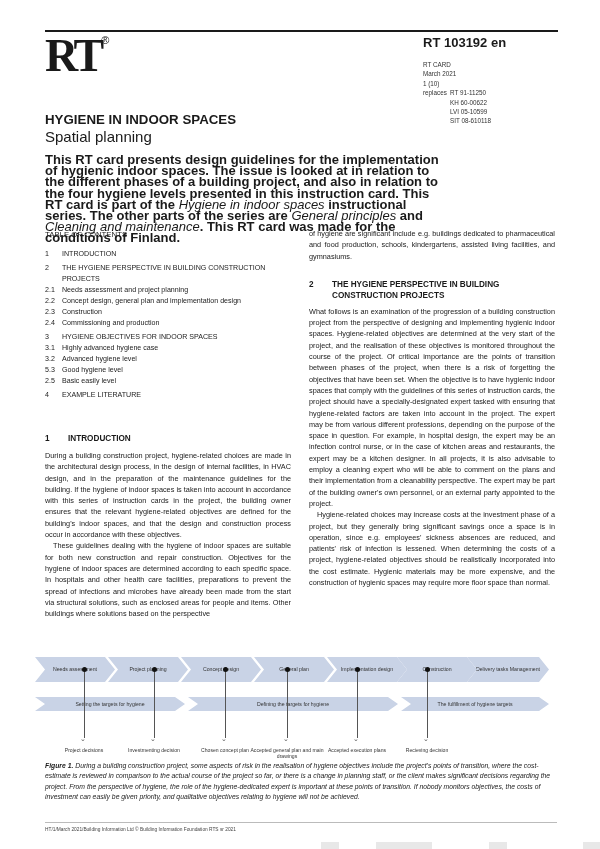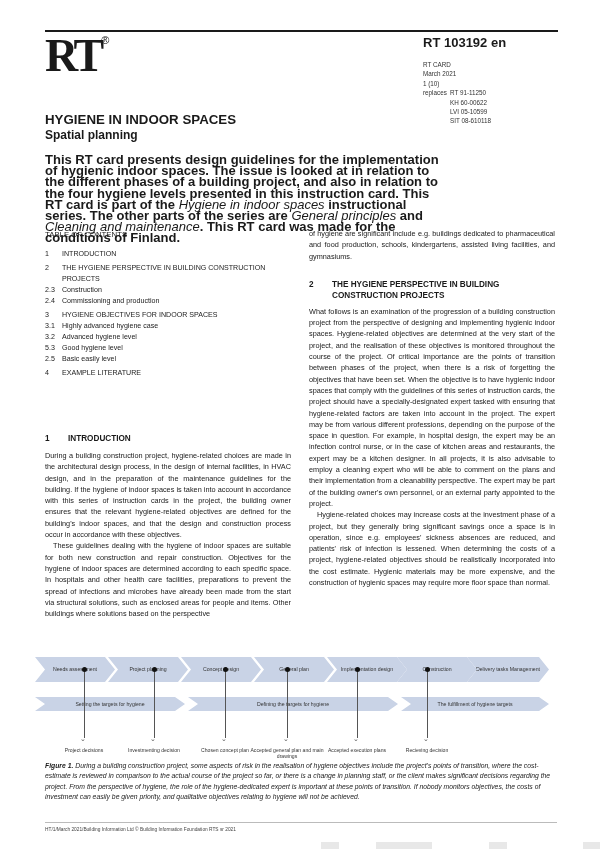--- a/index.html
+++ b/index.html
@@ -6,21 +6,21 @@
   body { width:600px; height:849px; position:relative; overflow:hidden; font-family:"Liberation Sans", sans-serif; color:#1a1a1a; }
   .abs { position:absolute; }
   .topline { left:45px; top:30px; width:513px; height:2px; background:#1a1a1a; }
   .logo { left:45px; top:33px; font-family:"Liberation Serif", serif; font-weight:bold; font-size:46px; letter-spacing:-3px; line-height:1; }
   .logo sup { font-family:"Liberation Sans", sans-serif; font-size:11px; font-weight:normal; vertical-align:top; position:relative; top:2px; letter-spacing:0; }
   .docid { left:423px; top:35px; font-weight:bold; font-size:13px; }
   .meta { left:423px; top:60px; font-size:6.3px; line-height:9.4px; color:#333; }
   .meta .row { display:flex; }
   .meta .k { width:24px; }
   .title { left:45px; top:112px; font-weight:bold; font-size:13.3px; line-height:16px; }
-  .subtitle { left:45px; top:128px; font-weight:bold; font-size:12px; }
+  .subtitle { left:45px; top:128px; font-weight:normal; font-size:15px; }
   .intro { left:45px; top:154px; width:400px; font-weight:bold; font-size:13px; line-height:11.2px; }
   .intro i { font-weight:normal; }
   .col { font-size:7.3px; line-height:11.3px; text-align:justify; }
   .toc-h { left:45px; top:229px; font-size:8px; font-weight:bold; font-weight:normal; }
   .toc { left:45px; top:249px; width:260px; font-size:7.1px; line-height:11px; color:#222; }
   .toc .it { display:flex; }
   .toc .n { width:17px; flex:none; }
   .toc .gap { margin-top:3px; }
   .h1 { font-size:8.2px; font-weight:bold; display:flex; }
   .h1 .n { width:23px; flex:none; }
@@ -63,20 +63,28 @@
 
 <div class="abs toc-h" style="top:230px;font-size:7.8px">TABLE OF CONTENTS</div>
 <div class="abs toc">
   <div class="it">
       <span class="n">1</span>
       <span>INTRODUCTION</span>
     </div>
   <div class="it gap">
       <span class="n">2</span>
       <span>THE HYGIENE PERSPECTIVE IN BUILDING CONSTRUCTION PROJECTS</span>
+    </div>
+  <div class="it">
+      <span class="n">2.1</span>
+      <span>Needs assessment and project planning</span>
+    </div>
+  <div class="it">
+      <span class="n">2.2</span>
+      <span>Concept design, general plan and implementation design</span>
     </div>
   <div class="it">
       <span class="n">2.3</span>
       <span>Construction</span>
     </div>
   <div class="it">
       <span class="n">2.4</span>
       <span>Commissioning and production</span>
     </div>
   <div class="it gap">

